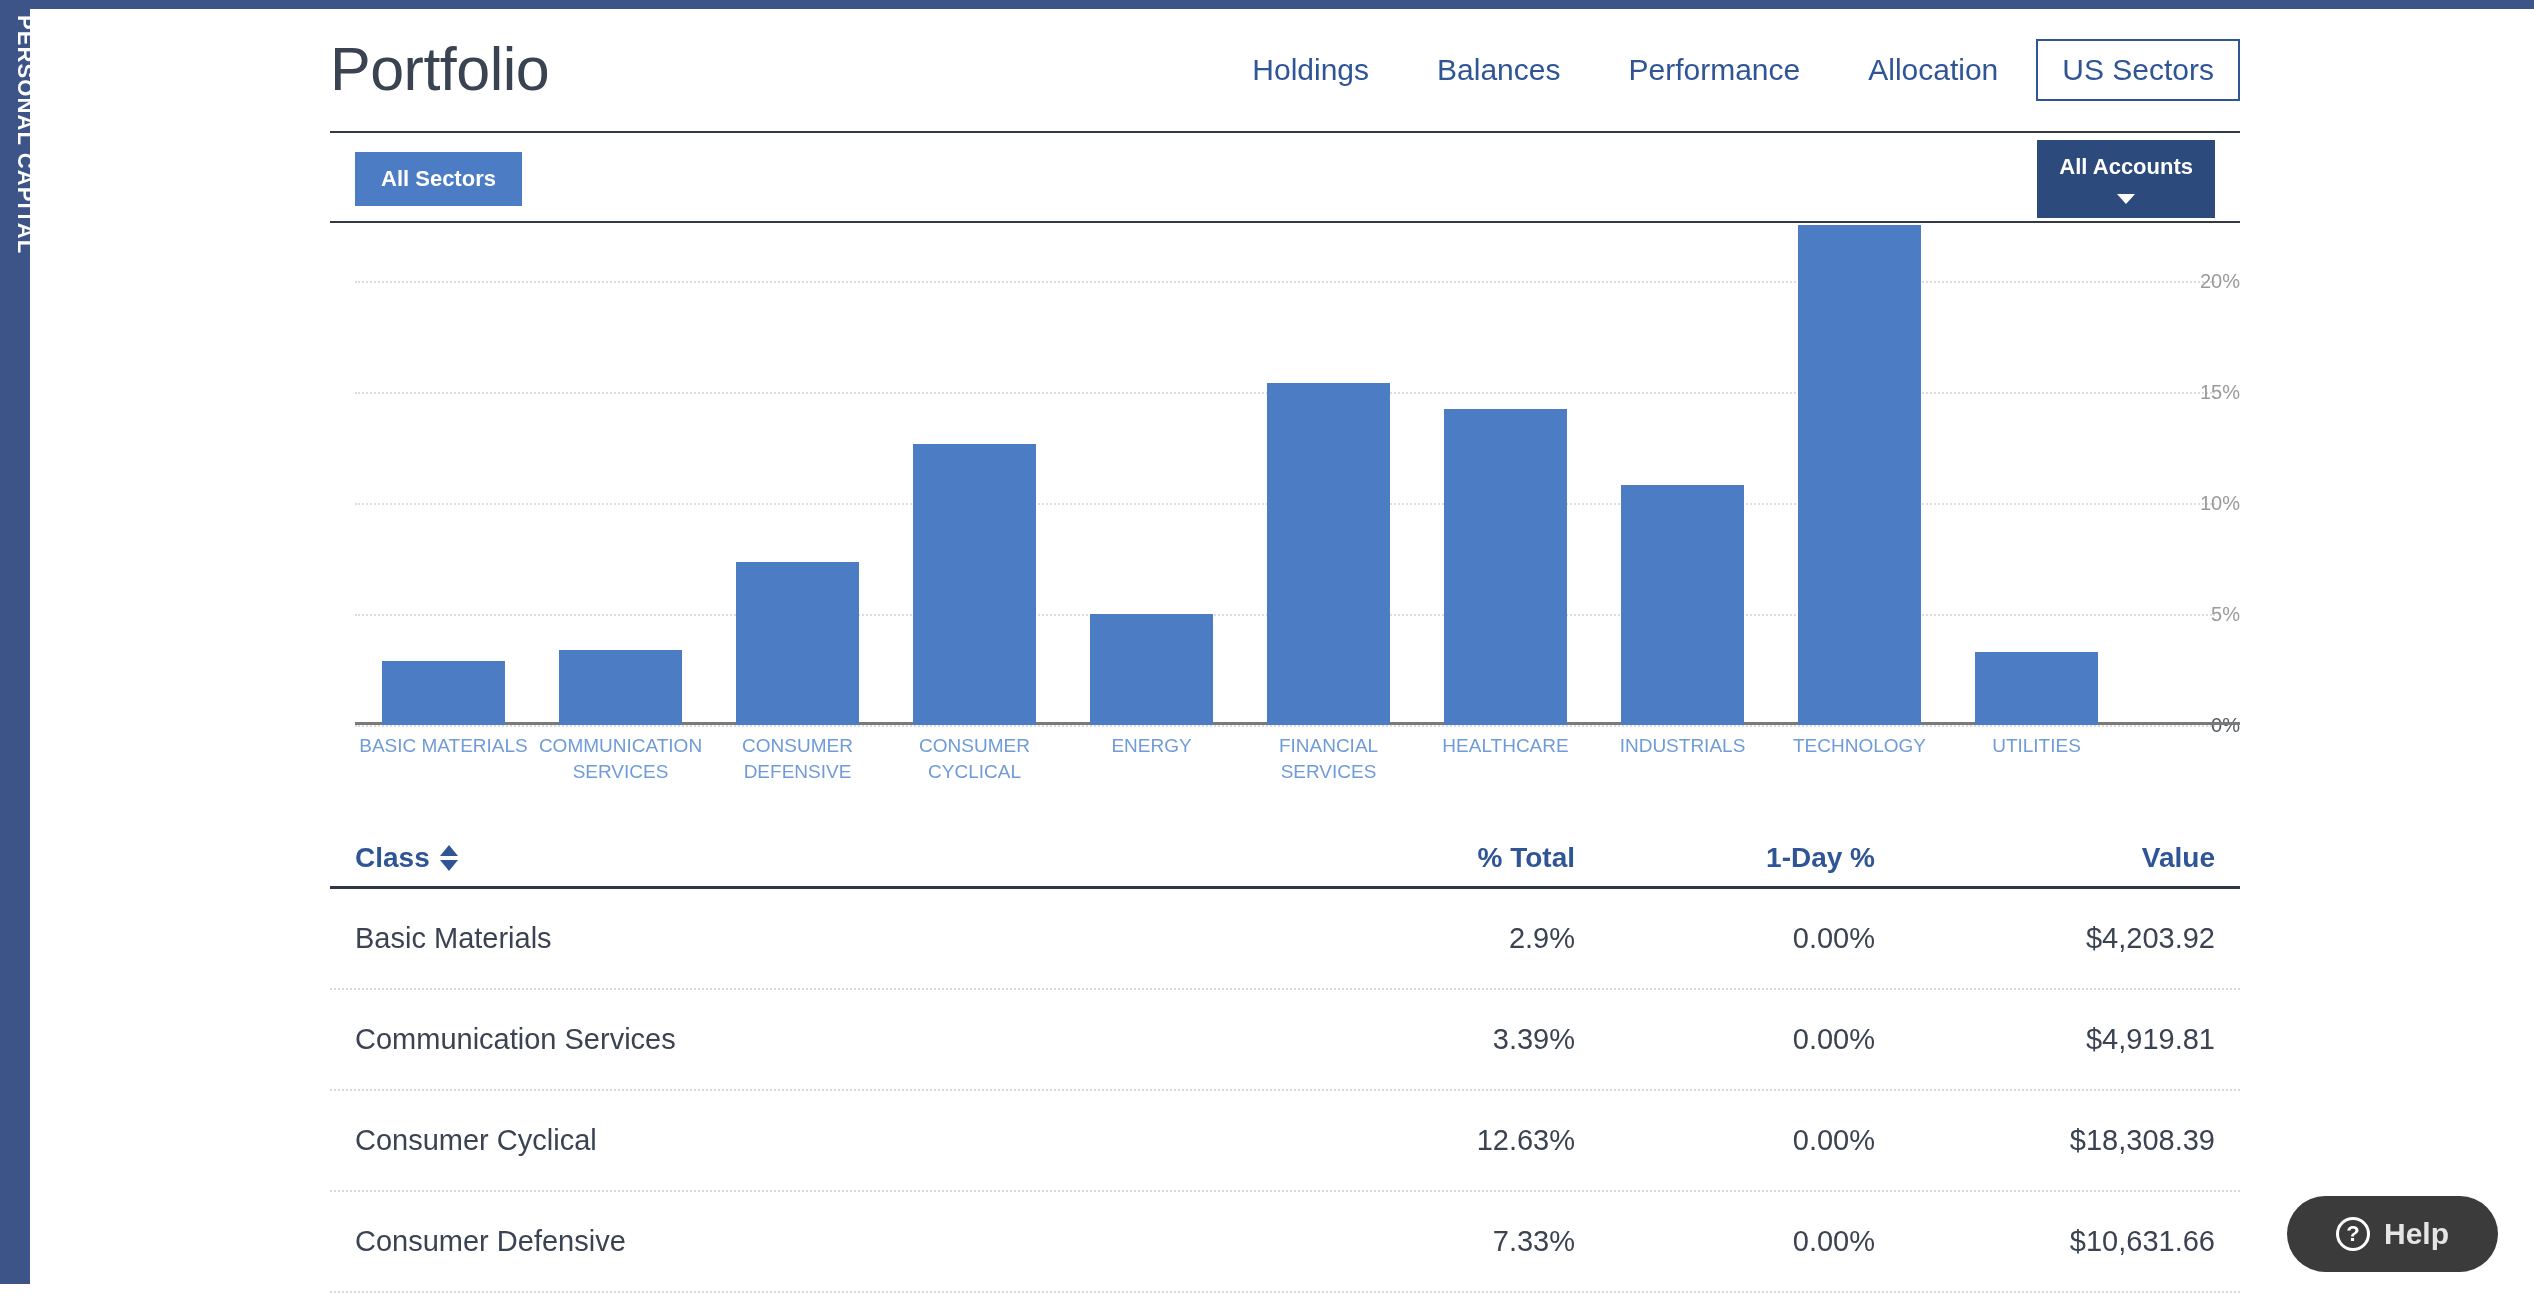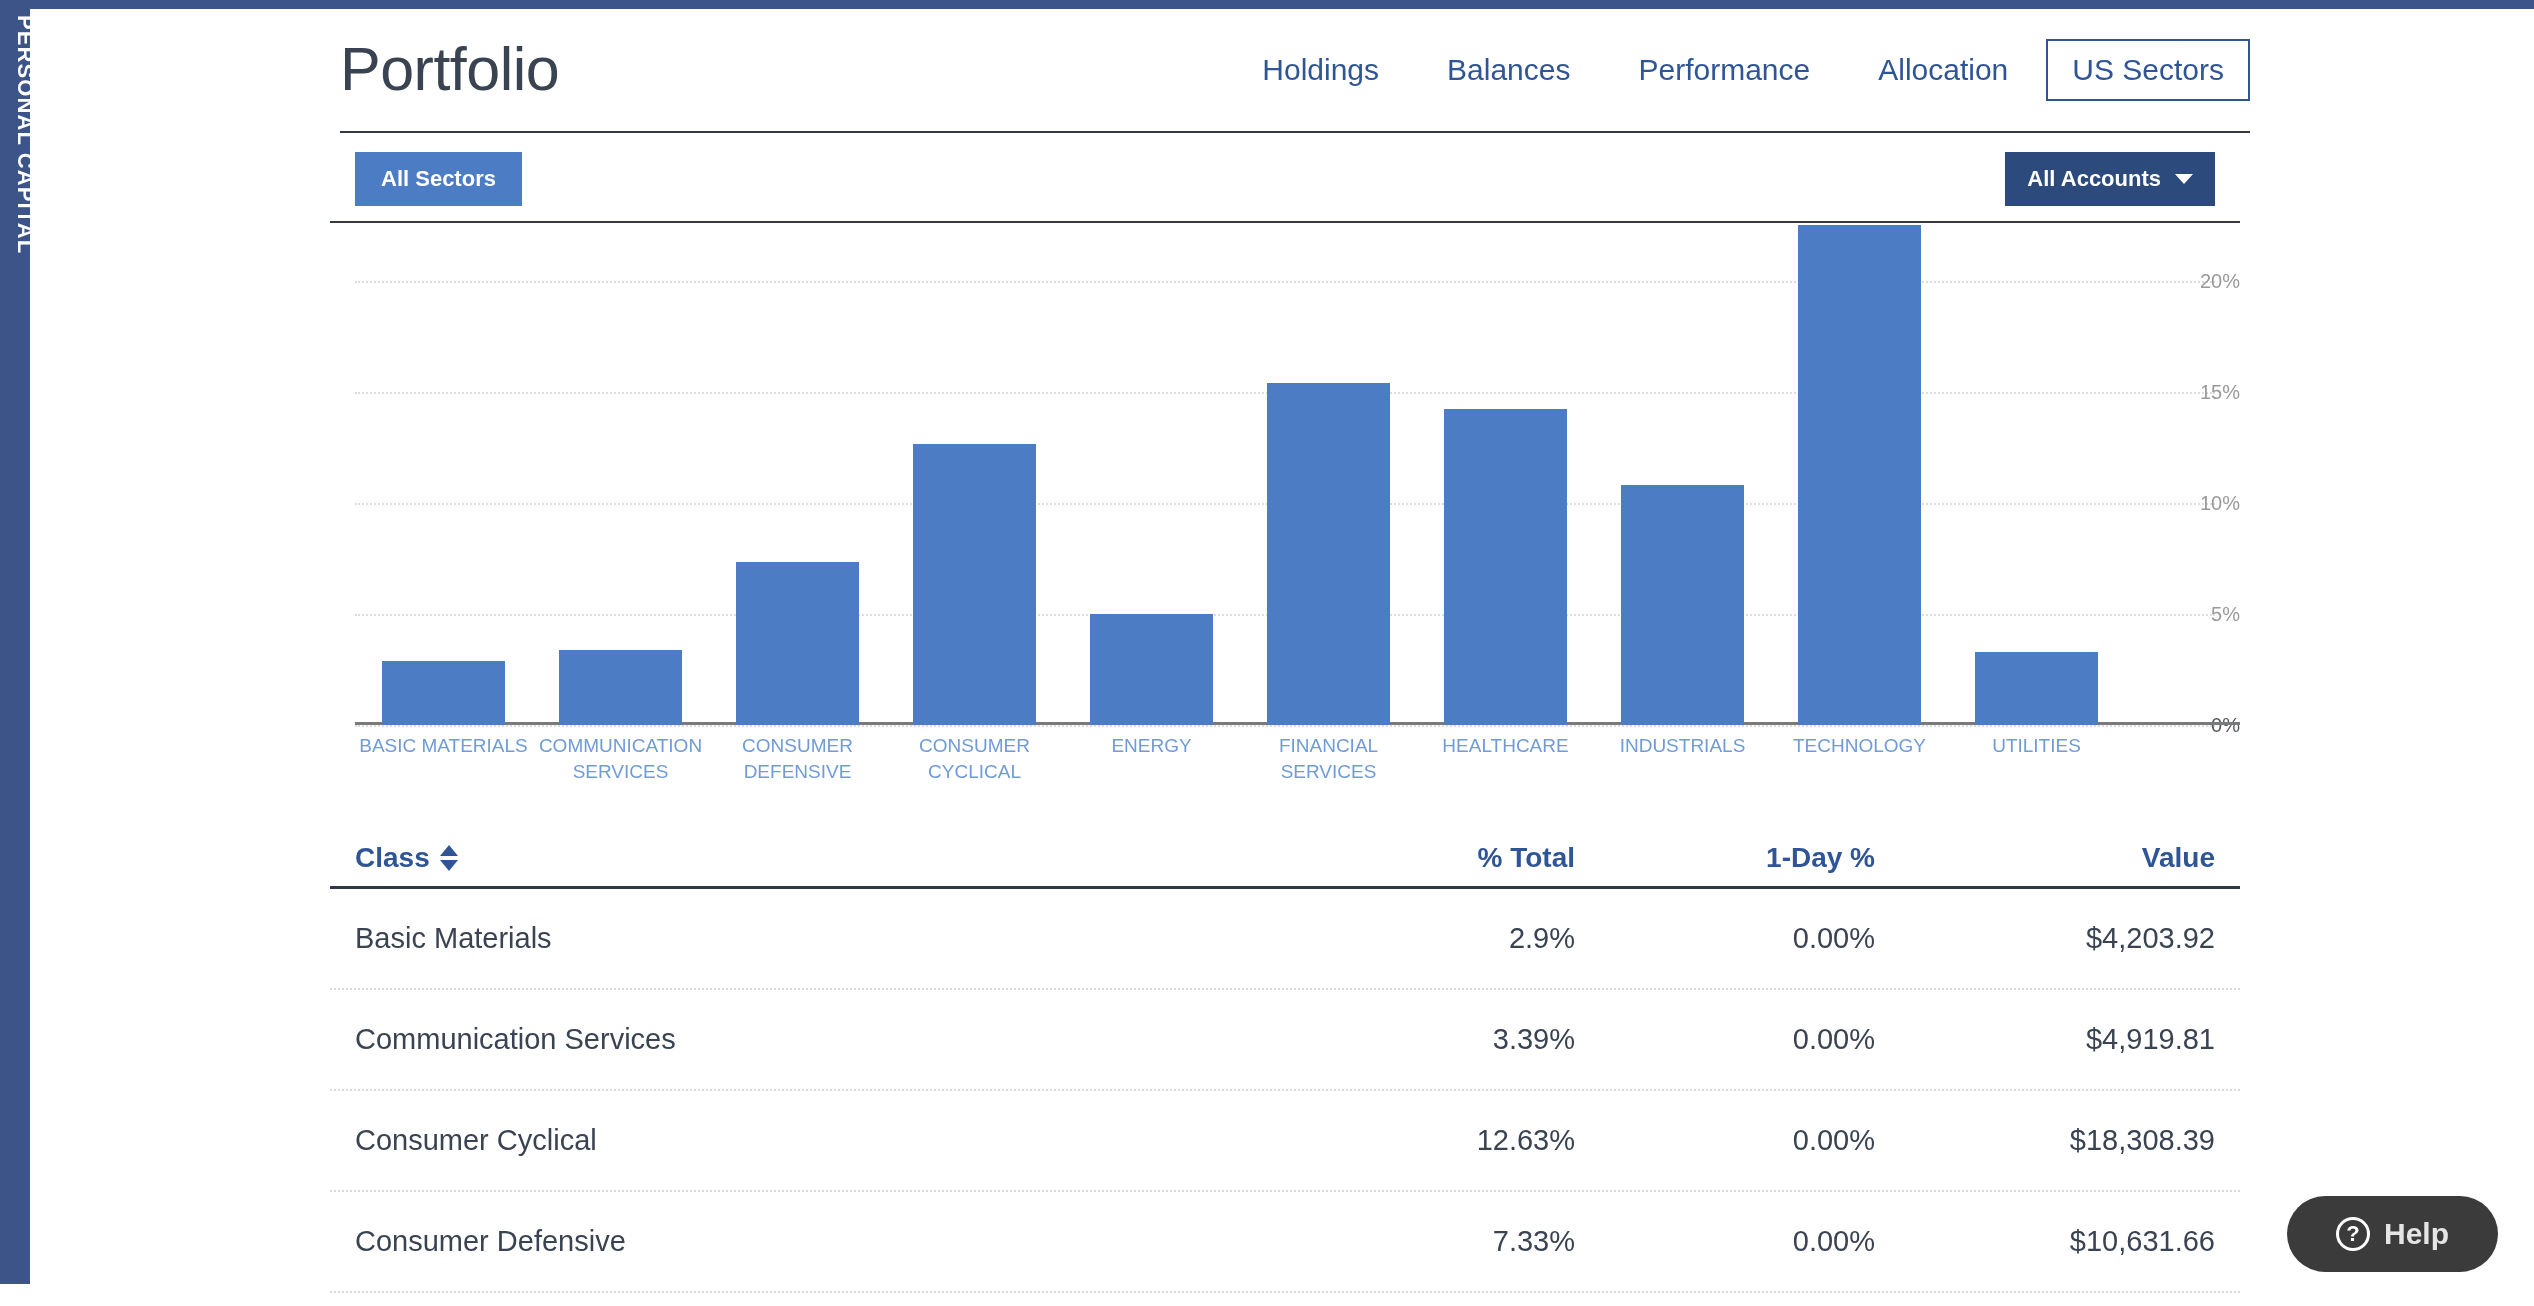--- a/index.html
+++ b/index.html
@@ -61,21 +61,21 @@
     left: 30px;
     width: 2504px;
     height: 1297px;
     background: #ffffff;
   }
 
   
   .header {
     position: absolute;
     top: 4px;
-    left: 310px;
+    left: 300px;
     width: 1910px;
     height: 120px;
     border-bottom: 2px solid #333a44;
     display: flex;
     align-items: center;
   }
   .page-title {
     font-size: 61px;
     font-weight: 300;
     color: #3a4351;
@@ -133,20 +133,21 @@
     color: #ffffff;
     font-size: 22px;
     font-weight: bold;
     padding: 14px 22px;
     border: none;
     cursor: pointer;
     display: flex;
     align-items: center;
     gap: 14px;
     font-family: "Liberation Sans", sans-serif;
+    flex-direction: column;
   }
   .caret-down {
     width: 0; height: 0;
     border-left: 9px solid transparent;
     border-right: 9px solid transparent;
     border-top: 10px solid #ffffff;
   }
 
   
   .chart-area {

